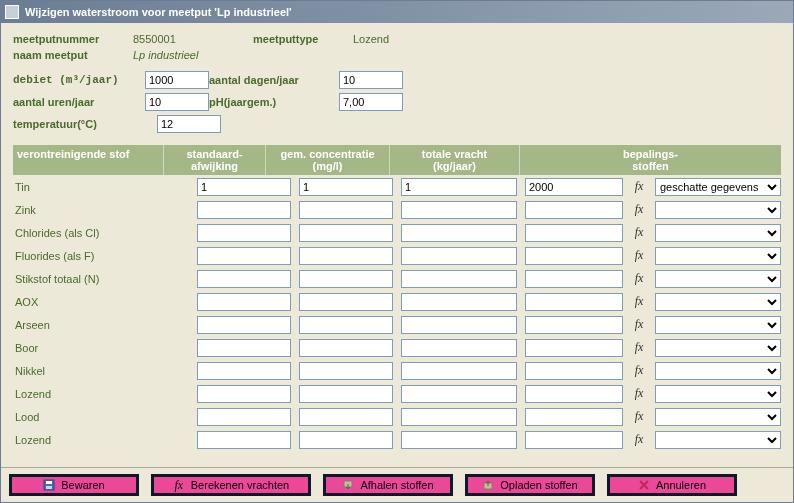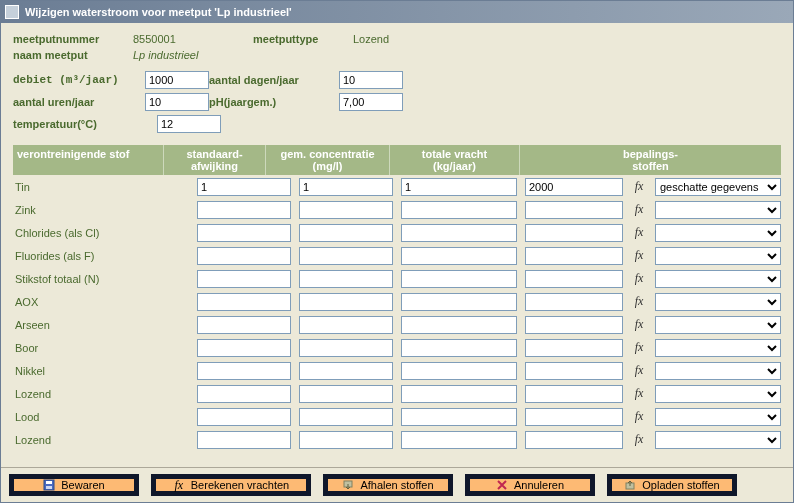--- a/index.html
+++ b/index.html
@@ -143,22 +143,22 @@
     display: flex;
     gap: 12px;
     align-items: center;
   }
   .btn {
     display: inline-flex;
     align-items: center;
     gap: 6px;
     height: 22px;
     padding: 0 12px;
-    background: #fdba74;
-    border: 5px solid #0f172a;
+    background: #ec4899;
+    border: 3px solid #0f172a;
     font-family: Verdana, Arial, sans-serif;
     font-size: 11px;
     cursor: pointer;
     min-width: 130px;
     justify-content: center;
   }
   .icon { width: 12px; height: 12px; display: inline-block; }
 </style>
 </head>
 <body>
@@ -347,29 +347,29 @@
         <svg viewBox="0 0 12 12">
             <rect x="2" y="2" width="8" height="6" fill="#c0c0a0" stroke="#808060"></rect>
             <path d="M6 5 L6 10 M4 8 L6 10 L8 8" stroke="#606040" fill="none" stroke-width="1"></path>
           </svg>
       </span>
       <span>Afhalen stoffen</span>
     </button>
     <button class="btn">
       <span class="icon">
         <svg viewBox="0 0 12 12">
-            <path d="M2 2 L10 10 M10 2 L2 10" stroke="#c02850" stroke-width="2"></path>
-          </svg>
-      </span>
-      <span>Annuleren</span>
-    </button>
-    <button class="btn">
-      <span class="icon">
-        <svg viewBox="0 0 12 12">
             <rect x="2" y="4" width="8" height="6" fill="#c0c0a0" stroke="#808060"></rect>
             <path d="M6 7 L6 2 M4 4 L6 2 L8 4" stroke="#606040" fill="none" stroke-width="1"></path>
           </svg>
       </span>
       <span>Opladen stoffen</span>
     </button>
+    <button class="btn">
+      <span class="icon">
+        <svg viewBox="0 0 12 12">
+            <path d="M2 2 L10 10 M10 2 L2 10" stroke="#c02850" stroke-width="2"></path>
+          </svg>
+      </span>
+      <span>Annuleren</span>
+    </button>
   </div>
 
 </div>
 
 </body></html>

